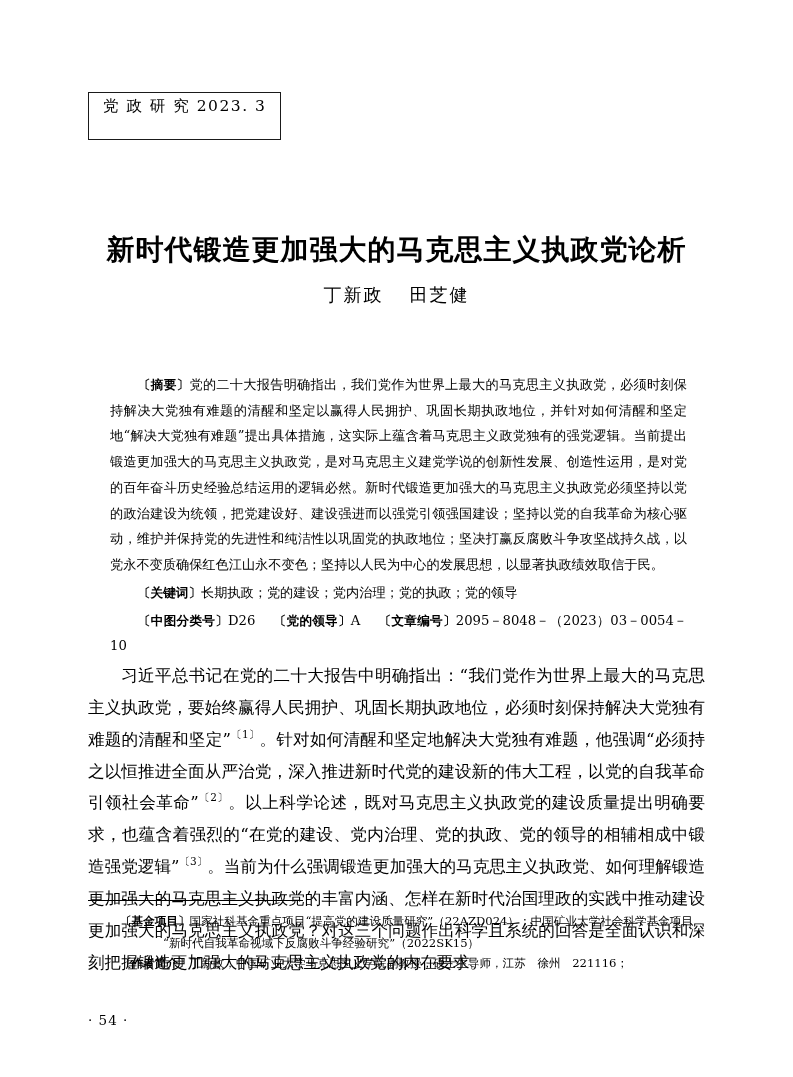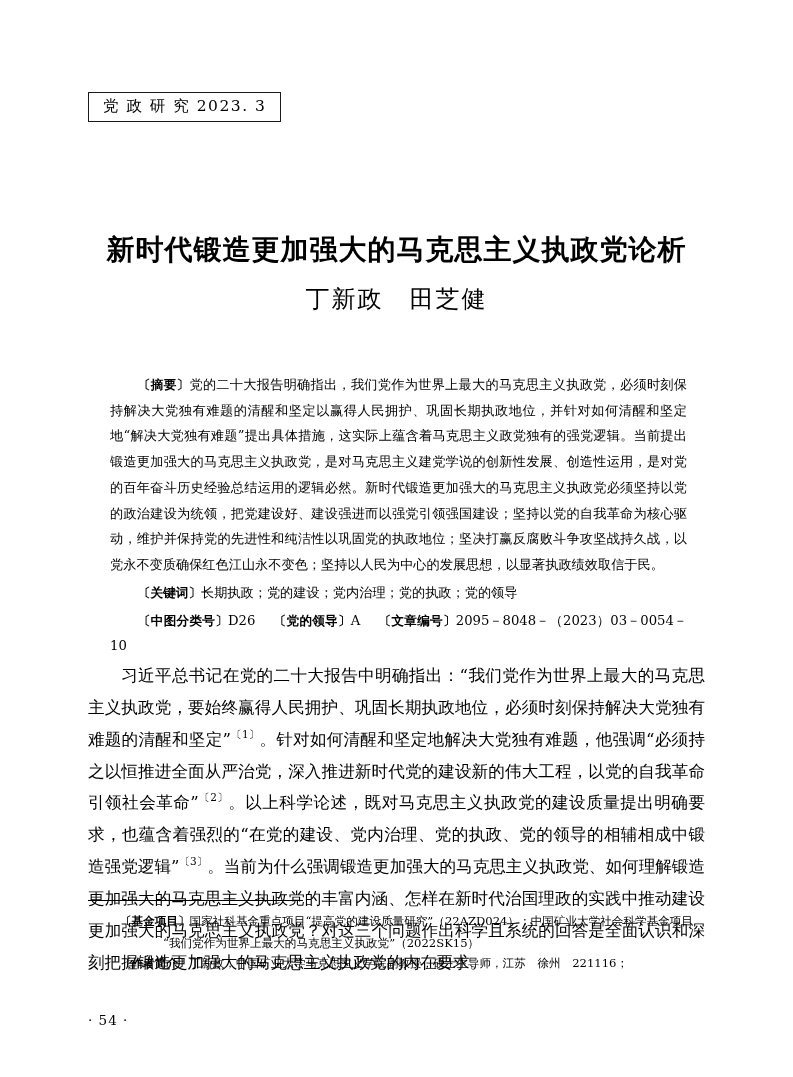--- a/index.html
+++ b/index.html
@@ -22,21 +22,21 @@
     height: 1077px;
     box-sizing: border-box;
     padding: 0;
   }
   
   .journal-header {
     position: absolute;
     left: 88px;
     top: 92px;
     border: 1px solid #1a1a1a;
-    padding: 5px 14px 6px 14px;
+    padding: 5px 14px 24px 14px;
     font-family: "DejaVu Serif", "Liberation Serif", serif;
     font-size: 15.5px;
     letter-spacing: 1.5px;
     line-height: 1.1;
     white-space: nowrap;
   }
   
   .article-title {
     position: absolute;
     left: 0;
@@ -49,21 +49,21 @@
     letter-spacing: 1px;
   }
   
   .authors {
     position: absolute;
     left: 0;
     top: 283px;
     width: 793px;
     text-align: center;
     font-family: "DejaVu Serif", "Liberation Serif", serif;
-    font-size: 24px;
+    font-size: 18px;
     letter-spacing: 2px;
   }
   .authors .sep {
     display: inline-block;
     width: 26px;
   }
   
   .abstract-block {
     position: absolute;
     left: 110px;
@@ -174,19 +174,19 @@
   </div>
 
   <div class="body-text">
     <p><span>习近平总书记在党的二十大报告中明确指出：“我们党作为世界上最大的马克思主义执政党，要始终赢得人民拥护、巩固长期执政地位，必须时刻保持解决大党独有难题的清醒和坚定”</span><sup class="ref">〔1〕</sup><span>。针对如何清醒和坚定地解决大党独有难题，他强调“必须持之以恒推进全面从严治党，深入推进新时代党的建设新的伟大工程，以党的自我革命引领社会革命”</span><sup class="ref">〔2〕</sup><span>。以上科学论述，既对马克思主义执政党的建设质量提出明确要求，也蕴含着强烈的“在党的建设、党内治理、党的执政、党的领导的相辅相成中锻造强党逻辑”</span><sup class="ref">〔3〕</sup><span>。当前为什么强调锻造更加强大的马克思主义执政党、如何理解锻造更加强大的马克思主义执政党的丰富内涵、怎样在新时代治国理政的实践中推动建设更加强大的马克思主义执政党？对这三个问题作出科学且系统的回答是全面认识和深刻把握锻造更加强大的马克思主义执政党的内在要求。</span></p>
   </div>
 
   <div class="foot-rule"></div>
 
   <div class="footnotes">
     <div class="fn-row"><span class="fn-label">〔基金项目〕</span><span>国家社科基金重点项目“提高党的建设质量研究”（22AZD024）；中国矿业大学社会科学基金项目</span></div>
-    <div class="fn-hang"><span>“我们党作为世界上最大的马克思主义执政党”（2022SK15）</span></div>
+    <div class="fn-hang"><span>“新时代自我革命视域下反腐败斗争经验研究”（2022SK15）</span></div>
     <div class="fn-row"><span class="fn-label">〔作者简介〕</span><span>丁新政，中国矿业大学马克思主义学院副教授，硕士生导师，江苏　徐州　221116；</span></div>
   </div>
 
   <div class="page-number">· 54 ·</div>
 
 </div>
 
 </body></html>

